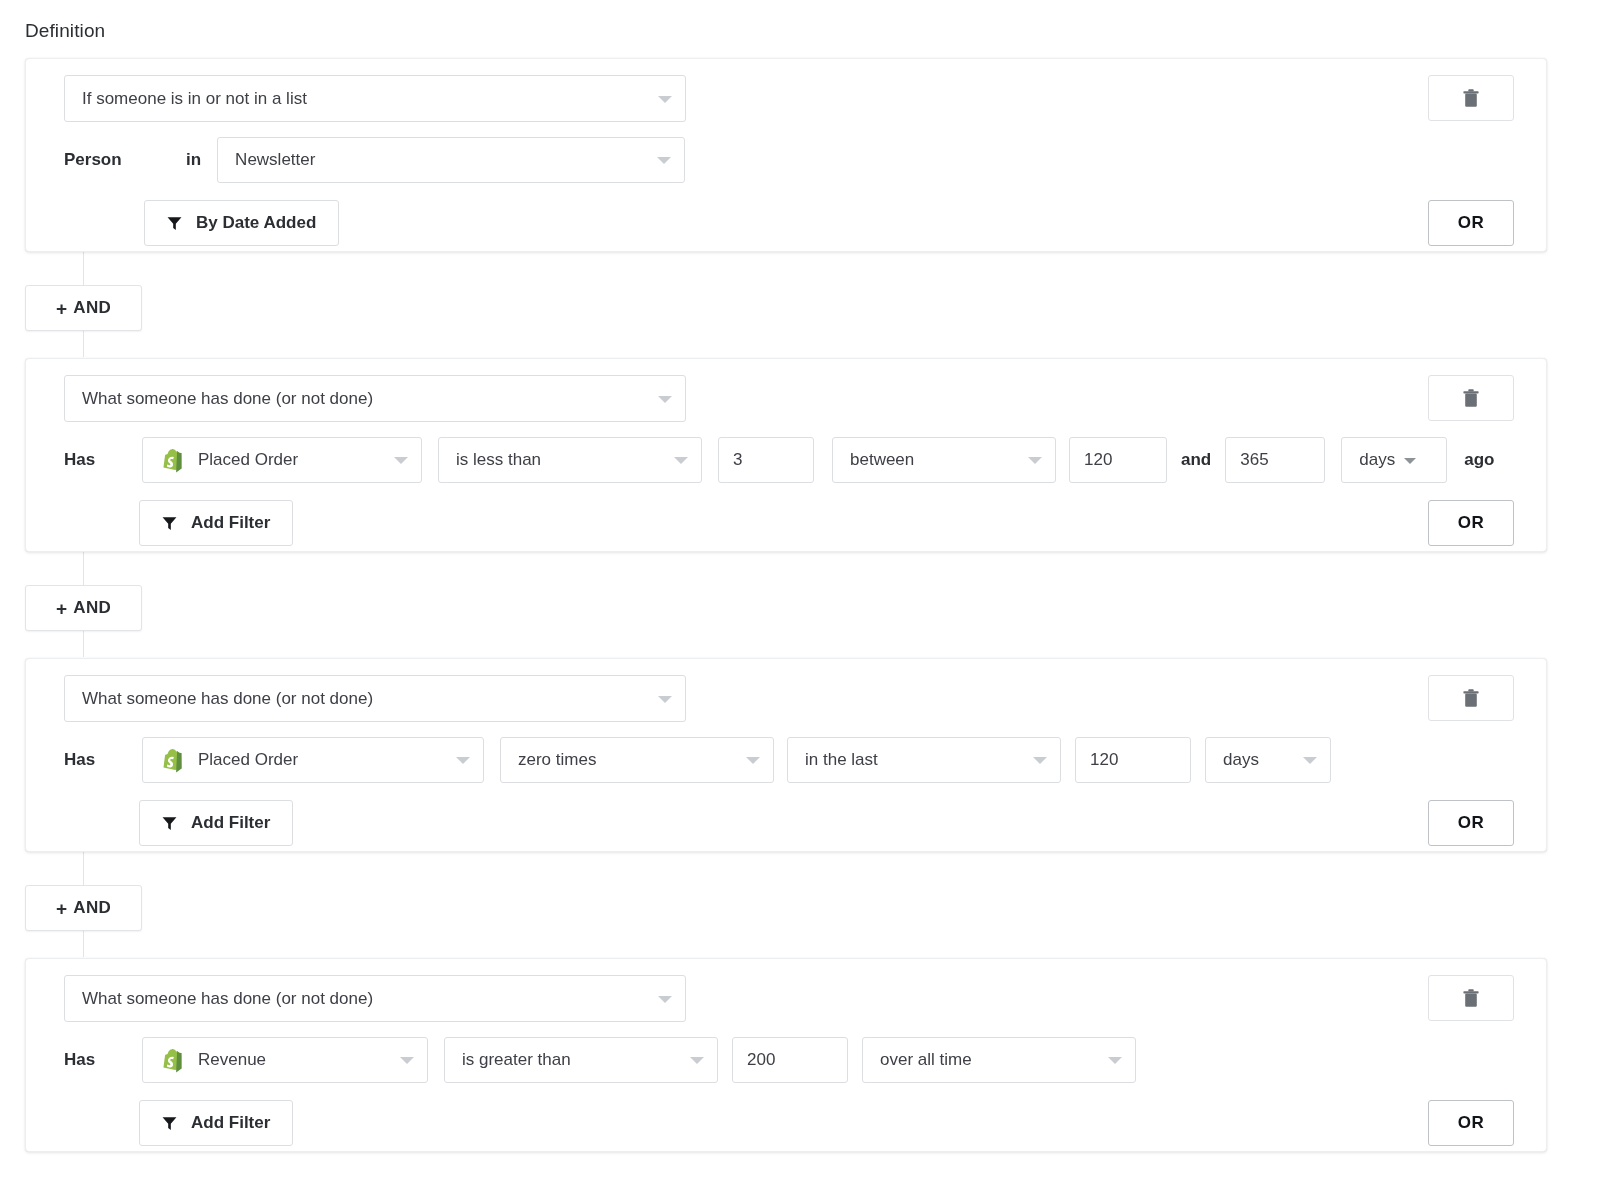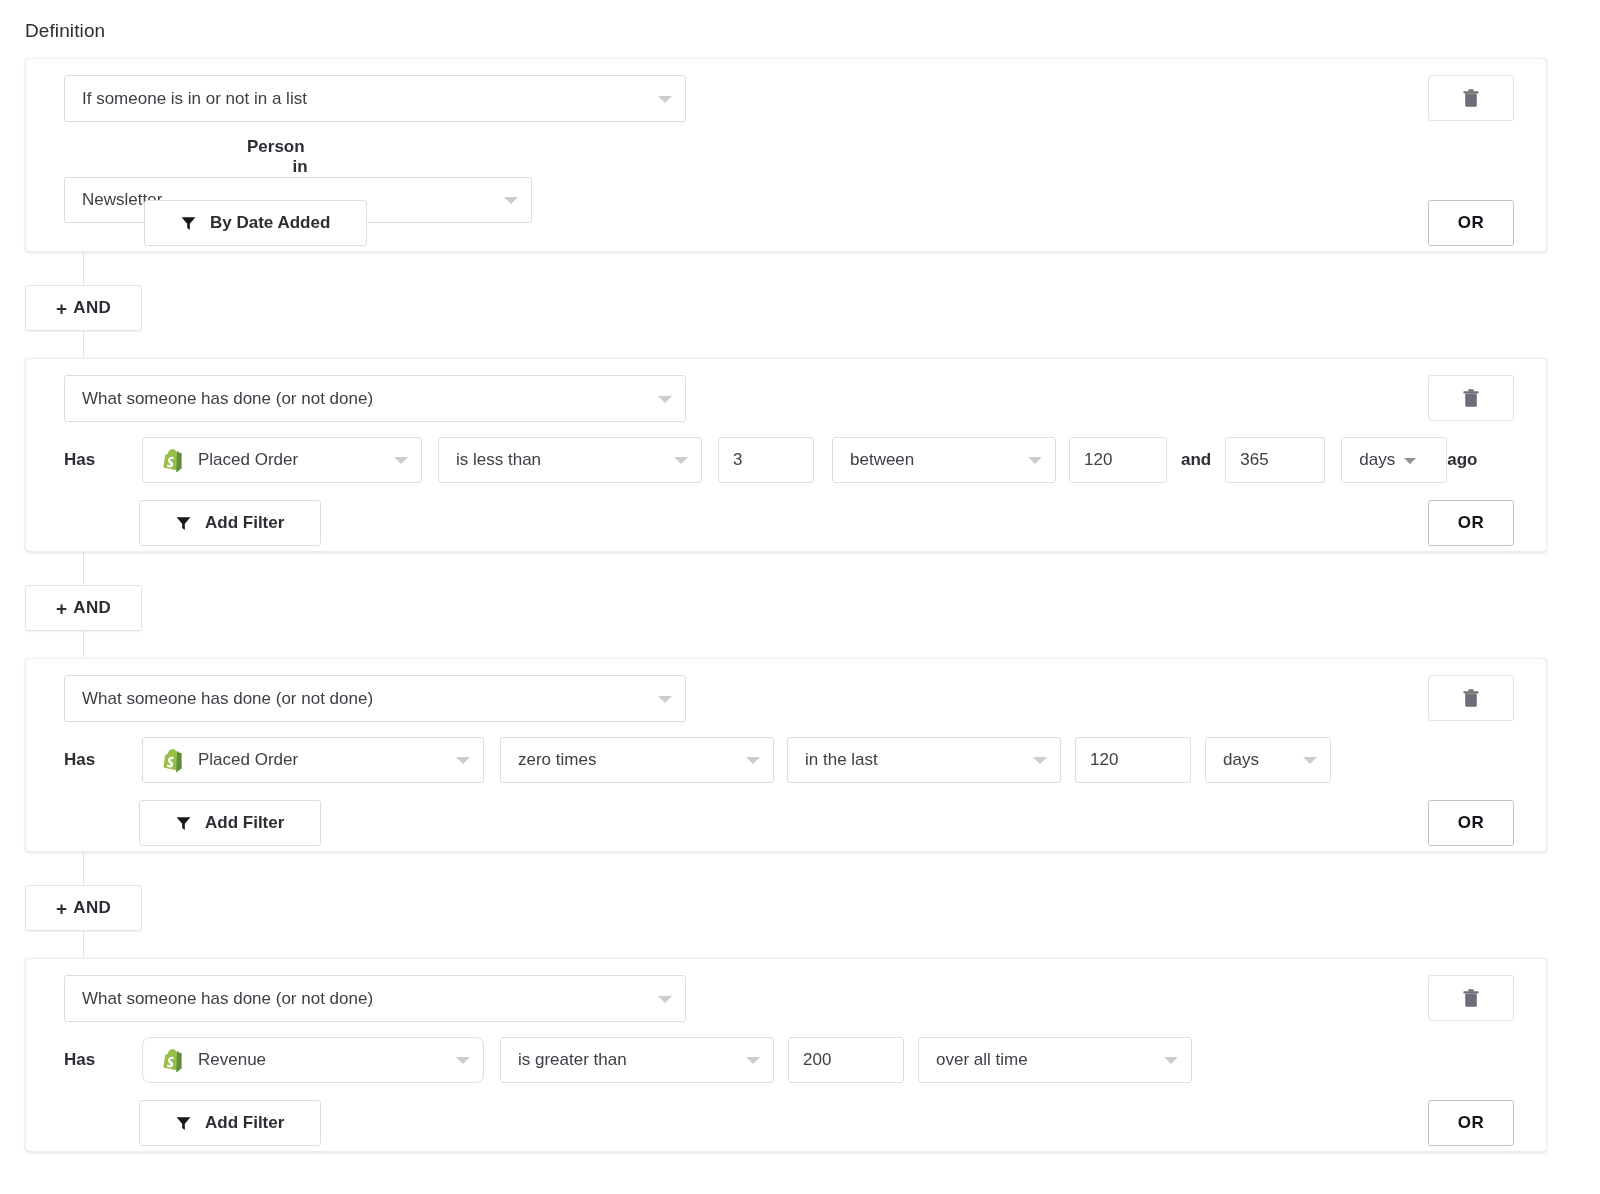--- a/index.html
+++ b/index.html
@@ -101,21 +101,21 @@
 
   
   .filter-btn {
     height: 46px;
     border: 1px solid #dcdee1;
     border-radius: 3px;
     background: #fff;
     display: flex;
     align-items: center;
     gap: 14px;
-    padding: 0 36px;
+    padding: 0 22px;
     font-size: 17px;
     font-weight: bold;
     color: #2b2e33;
     cursor: pointer;
     white-space: nowrap;
   }
   .funnel {
     width: 15px; height: 15px;
     flex: 0 0 auto;
   }
@@ -174,21 +174,21 @@
   <div class="spine" style="top:851px;height:57px;"></div>
   <div class="spine" style="top:908px;height:49px;"></div>
 
   <div class="card" style="top:58px;height:194px;">
 
     <div class="ctrl" style="position:absolute;left:38px;top:16px;width:622px;height:47px;">
       <span>If someone is in or not in a list</span>
       <span class="caret"></span>
     </div>
 
-    <div class="row" style="left:38px;top:78px;flex-direction:column;">
+    <div class="row" style="left:38px;top:78px;">
       <span class="label-strong" style="width:102px;">Person</span>
       <span class="label-mid" style="margin:0 16px 0 20px;">in</span>
       <div class="ctrl" style="width:468px;">
         <span>Newsletter</span>
         <span class="caret"></span>
       </div>
     </div>
 
     <div class="filter-btn" style="position:absolute;left:118px;top:141px;">
       <svg class="funnel" viewBox="0 0 16 16">
@@ -248,21 +248,21 @@
         <span>120</span>
       </div>
       <span class="label-mid" style="margin:0 14px;">and</span>
       <div class="ctrl plain num" style="width:100px;">
         <span>365</span>
       </div>
       <div class="ctrl plain" style="width:106px;margin-left:16px;">
         <span>days</span>
         <span class="caret inline"></span>
       </div>
-      <span class="label-mid" style="">ago</span>
+      <span class="label-mid" style="margin-left:17px;">ago</span>
     </div>
 
     <div class="filter-btn" style="position:absolute;left:113px;top:141px;">
       <svg class="funnel" viewBox="0 0 16 16">
         <path d="M0.6 1.2 L15.4 1.2 L9.4 8.2 L9.4 15.0 L6.6 12.8 L6.6 8.2 Z" fill="#16181c"></path>
       </svg>
       <span>Add Filter</span>
     </div>
 
     <div class="icon-btn" style="right:32px;top:16px;">
@@ -345,21 +345,21 @@
 
   <div class="card" style="top:958px;height:194px;">
 
     <div class="ctrl" style="position:absolute;left:38px;top:16px;width:622px;height:47px;">
       <span>What someone has done (or not done)</span>
       <span class="caret"></span>
     </div>
 
     <div class="row" style="left:38px;top:78px;">
       <span class="label-strong" style="width:78px;">Has</span>
-      <div class="ctrl" style="width:342px;border-radius:8px;">
+      <div class="ctrl" style="width:286px;">
         <svg class="shop-icon" viewBox="0 0 26 28">
           <path d="M19.6 4.0 C19.5 3.9 19.3 3.85 19.2 3.85 L17.2 3.7 C17.2 3.7 15.7 2.25 15.5 2.1 C15.35 1.95 15.1 2.0 15.0 2.03 L14.1 2.3 C13.6 0.95 12.75 0 11.5 0 C11.4 0 11.3 0.01 11.2 0.03 C10.8 -0.45 10.3 -0.05 9.9 -0.05 C7.2 -0.05 5.9 3.3 5.5 5.0 C4.45 5.33 3.7 5.56 3.6 5.6 C3.0 5.78 2.98 5.8 2.9 6.37 C2.85 6.8 1.3 18.8 1.3 18.8 L13.3 21.1 L19.8 19.7 C19.8 19.7 19.7 4.15 19.6 4.0 Z" fill="#95BF47" transform="translate(2.2,3.2) scale(0.98)"></path>
           <path d="M19.2 3.85 L17.2 3.7 C17.2 3.7 15.7 2.25 15.5 2.1 C15.43 2.03 15.33 2.0 15.24 1.99 L14.2 23.9 L19.8 19.7 C19.8 19.7 19.7 4.15 19.6 4.0 C19.5 3.9 19.3 3.85 19.2 3.85 Z" fill="#5E8E3E" transform="translate(2.2,3.2) scale(0.98)"></path>
           <path d="M11.9 8.0 L11.1 10.4 C11.1 10.4 10.4 10.03 9.5 10.03 C8.2 10.03 8.15 10.85 8.15 11.05 C8.15 12.18 11.1 12.6 11.1 15.25 C11.1 17.33 9.78 18.67 8.0 18.67 C5.87 18.67 4.78 17.35 4.78 17.35 L5.35 15.47 C5.35 15.47 6.47 16.43 7.42 16.43 C8.04 16.43 8.29 15.94 8.29 15.58 C8.29 14.1 5.87 14.03 5.87 11.61 C5.87 9.58 7.33 7.61 10.29 7.61 C11.42 7.61 11.9 8.0 11.9 8.0 Z" fill="#FFFFFF" transform="translate(2.2,3.2) scale(0.98)"></path>
         </svg>
         <span>Revenue</span>
         <span class="caret"></span>
       </div>
       <div class="ctrl" style="width:274px;margin-left:16px;">
         <span>is greater than</span>

